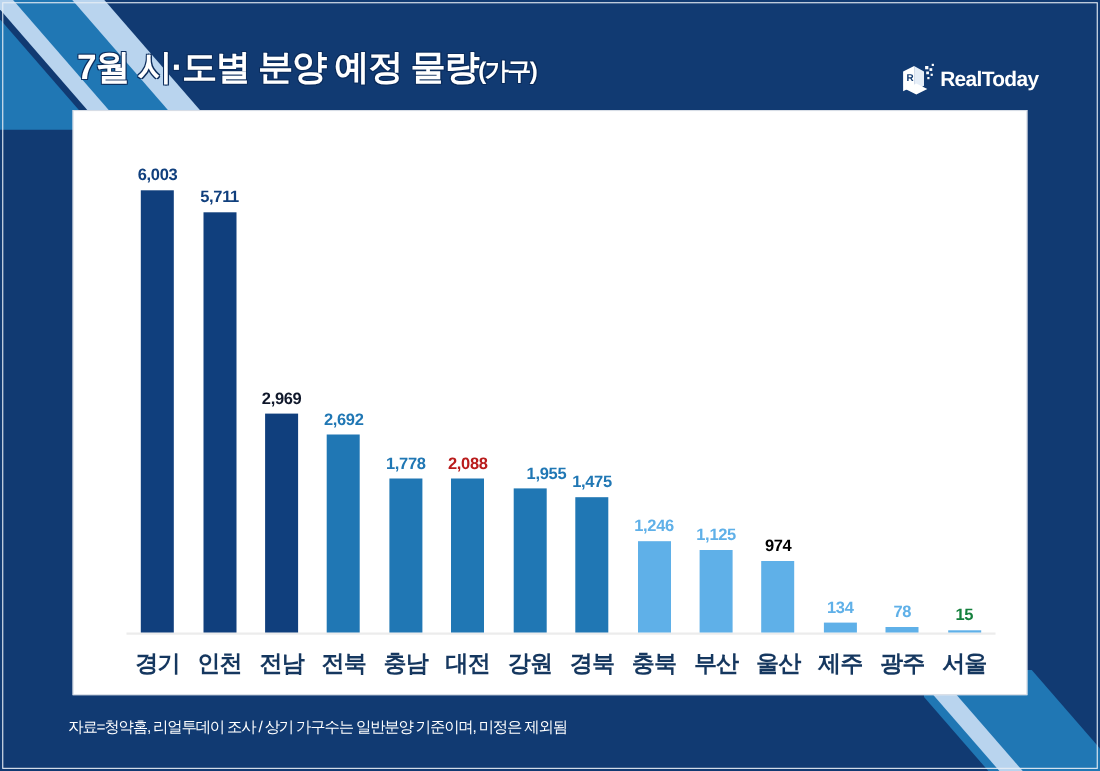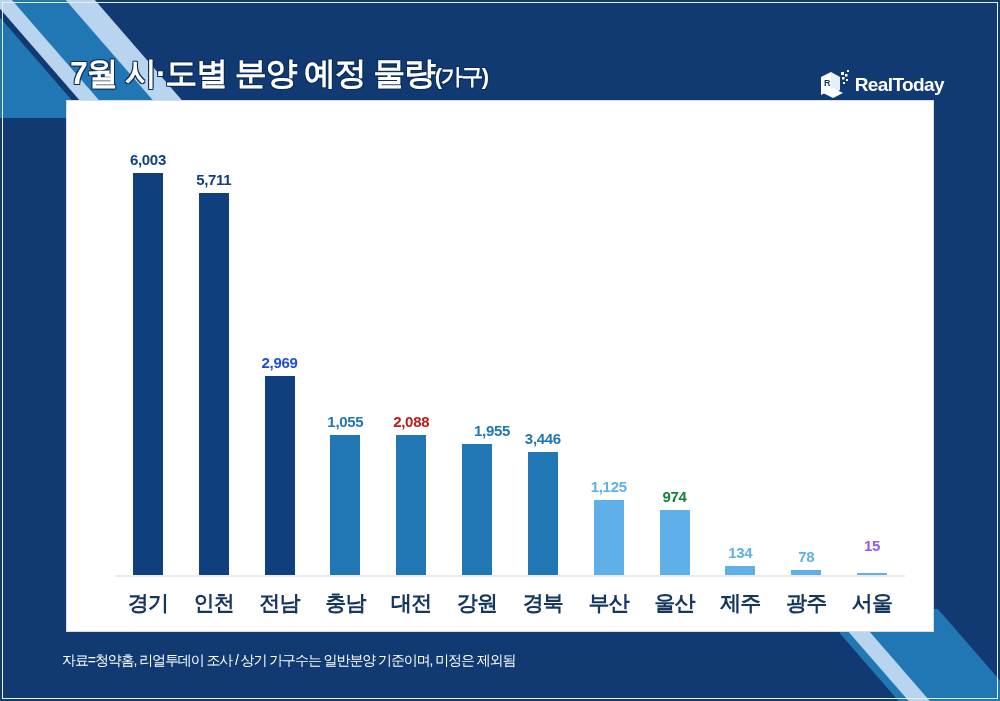--- a/index.html
+++ b/index.html
@@ -32,21 +32,21 @@
     overflow:hidden; z-index:5;
   }
   
   #corner-br {
     position:absolute; right:0; bottom:0; width:160px; height:92px;
     overflow:hidden; z-index:5;
   }
 
   
   #header {
-    position:absolute; left:0; top:16px; width:100%; height:96px;
+    position:absolute; left:0; top:4px; width:100%; height:96px;
     z-index:10;
     text-decoration:underline;
   }
   #title {
     position:absolute; left:70px; top:36px;
     color:#ffffff;
     font-size:32px;
     font-weight:bold;
     letter-spacing:-1.2px;
     white-space:nowrap;
@@ -192,66 +192,76 @@
             <div class="bar-value" style="color: rgb(16, 63, 125); bottom: 407px;">6,003</div>
             <div class="bar-rect" style="height: 402px; background: rgb(16, 63, 125);"></div>
             <div class="bar-label">경기</div>
           </div>
           <div class="bar-col">
             <div class="bar-value" style="color: rgb(16, 63, 125); bottom: 387px; margin-top: 30px;">5,711</div>
             <div class="bar-rect" style="height: 382px; background: rgb(16, 63, 125);"></div>
             <div class="bar-label">인천</div>
           </div>
           <div class="bar-col">
-            <div class="bar-value" style="color: #1d4ed8; bottom: 204px;">2,969</div>
+            <div class="bar-value" style="color: #0f172a; bottom: 204px;">2,969</div>
             <div class="bar-rect" style="height: 199px; background: rgb(16, 63, 125);"></div>
             <div class="bar-label">전남</div>
           </div>
           <div class="bar-col">
-            <div class="bar-value" style="color: rgb(32, 119, 180); bottom: 145px;">1,055</div>
+            <div class="bar-value" style="color: rgb(32, 119, 180); bottom: 185px;">2,692</div>
+            <div class="bar-rect" style="height: 180px; background: rgb(32, 119, 180);"></div>
+            <div class="bar-label">전북</div>
+          </div>
+          <div class="bar-col">
+            <div class="bar-value" style="color: rgb(32, 119, 180); bottom: 145px;">1,778</div>
             <div class="bar-rect" style="height: 140px; background: rgb(32, 119, 180);"></div>
             <div class="bar-label">충남</div>
           </div>
           <div class="bar-col">
             <div class="bar-value" style="color: #b91c1c; bottom: 145px;">2,088</div>
             <div class="bar-rect" style="height: 140px; background: rgb(32, 119, 180);"></div>
             <div class="bar-label">대전</div>
           </div>
           <div class="bar-col">
             <div class="bar-value" style="color: rgb(32, 119, 180); bottom: 136px; margin-left: 15px;">1,955</div>
             <div class="bar-rect" style="height: 131px; background: rgb(32, 119, 180);"></div>
             <div class="bar-label">강원</div>
           </div>
           <div class="bar-col">
-            <div class="bar-value" style="color: rgb(32, 119, 180); bottom: 128px;">3,446</div>
+            <div class="bar-value" style="color: rgb(32, 119, 180); bottom: 128px;">1,475</div>
             <div class="bar-rect" style="height: 123px; background: rgb(32, 119, 180);"></div>
             <div class="bar-label">경북</div>
+          </div>
+          <div class="bar-col">
+            <div class="bar-value" style="color: rgb(95, 176, 232); bottom: 88px;">1,246</div>
+            <div class="bar-rect" style="height: 83px; background: rgb(95, 176, 232);"></div>
+            <div class="bar-label">충북</div>
           </div>
           <div class="bar-col">
             <div class="bar-value" style="color: rgb(95, 176, 232); bottom: 80px;">1,125</div>
             <div class="bar-rect" style="height: 75px; background: rgb(95, 176, 232);"></div>
             <div class="bar-label">부산</div>
           </div>
           <div class="bar-col">
-            <div class="bar-value" style="color: #15803d; bottom: 70px; text-align: right;">974</div>
+            <div class="bar-value" style="color: #000000; bottom: 70px; text-align: right;">974</div>
             <div class="bar-rect" style="height: 65px; background: rgb(95, 176, 232);"></div>
             <div class="bar-label">울산</div>
           </div>
           <div class="bar-col">
             <div class="bar-value" style="color: rgb(95, 176, 232); bottom: 14px;">134</div>
             <div class="bar-rect" style="height: 9px; background: rgb(95, 176, 232);"></div>
             <div class="bar-label">제주</div>
           </div>
           <div class="bar-col">
             <div class="bar-value" style="color: rgb(95, 176, 232); bottom: 10px;">78</div>
             <div class="bar-rect" style="height: 5px; background: rgb(95, 176, 232);"></div>
             <div class="bar-label">광주</div>
           </div>
           <div class="bar-col">
-            <div class="bar-value" style="color: #8b5cf6; bottom: 21px; margin-top: 44px;">15</div>
+            <div class="bar-value" style="color: #15803d; bottom: 7px; margin-top: 44px;">15</div>
             <div class="bar-rect" style="height: 2px; background: rgb(95, 176, 232);"></div>
             <div class="bar-label">서울</div>
           </div>
         </div>
     </div>
   </div>
 
   <div id="footnote">자료=청약홈, 리얼투데이 조사 / 상기 가구수는 일반분양 기준이며, 미정은 제외됨</div>
 
   <div id="frame-border"></div>

